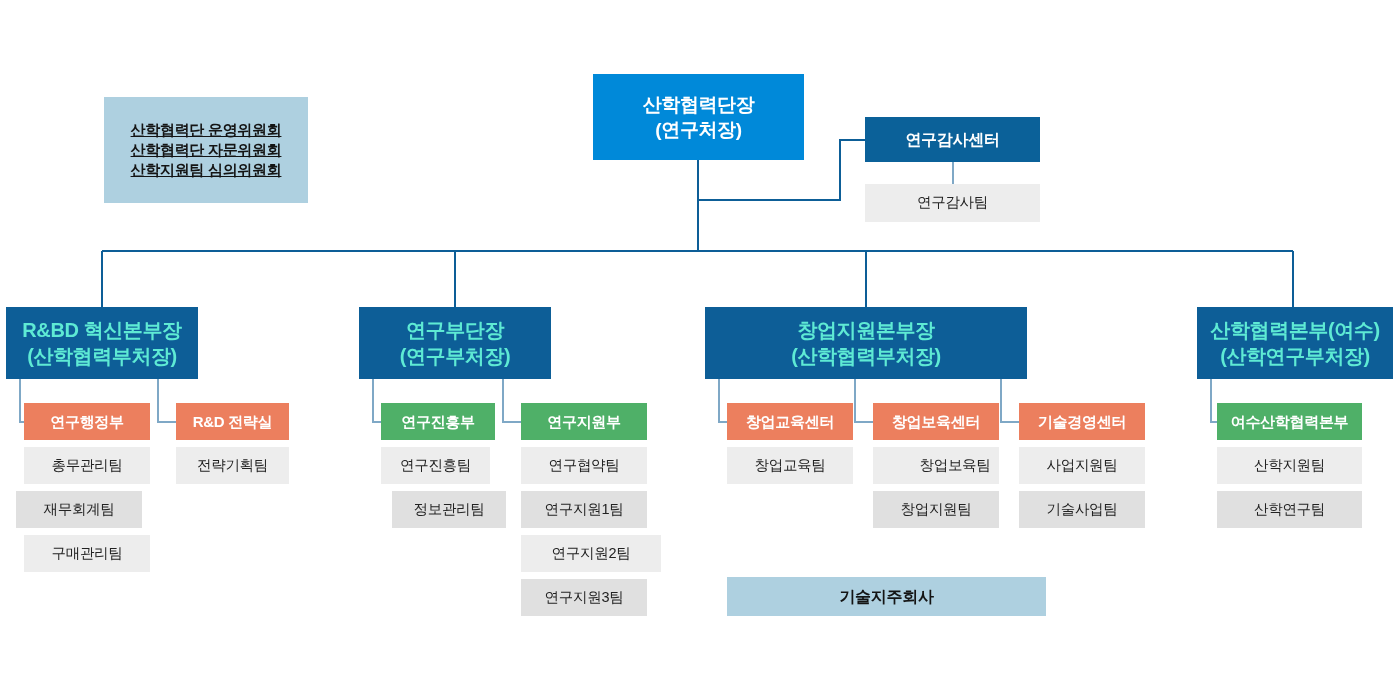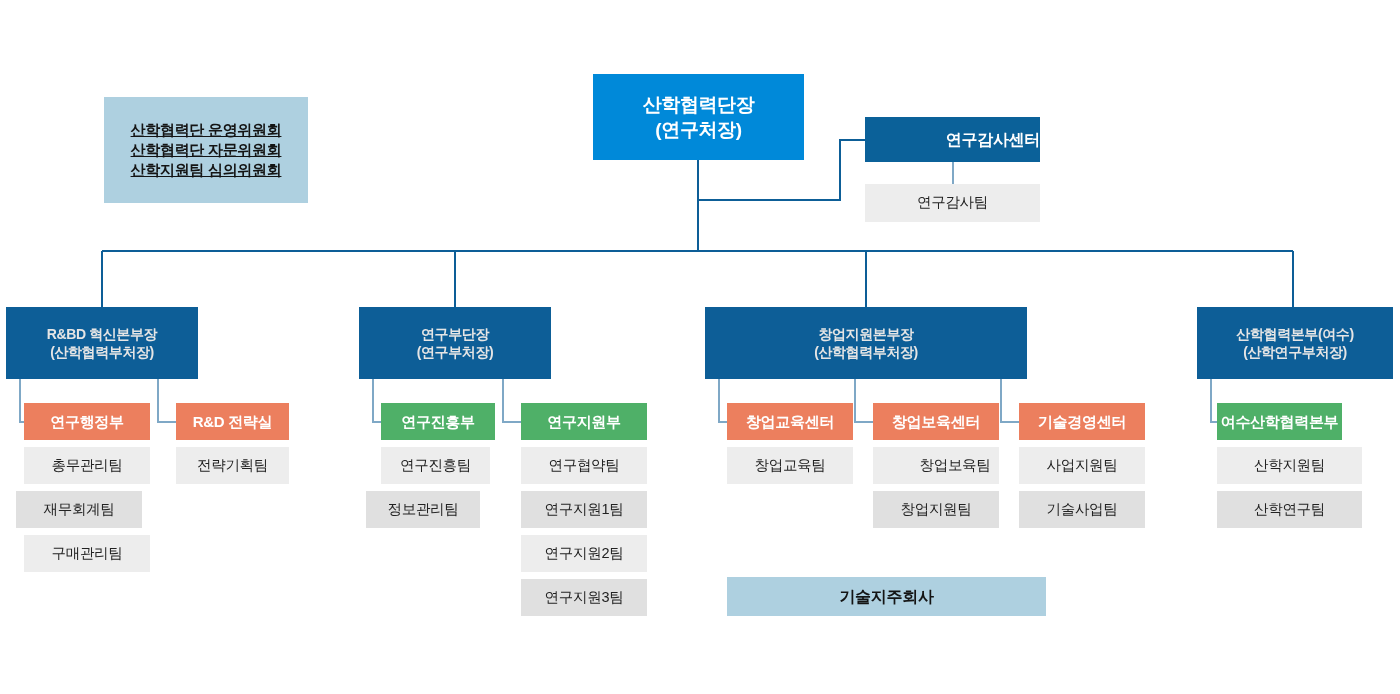--- a/index.html
+++ b/index.html
@@ -34,21 +34,21 @@
     flex-direction: column;
     align-items: center;
     justify-content: center;
     text-align: center;
     line-height: 1.32;
     white-space: nowrap;
   }
   
   .n-top      { background: #0089d9; color: #ffffff; font-weight: bold; font-size: 19px; letter-spacing: -0.4px; }
   .n-audit    { background: #0b6199; color: #ffffff; font-weight: bold; font-size: 16px; letter-spacing: -0.3px; }
-  .n-div      { background: #0d5e97; color: #e5e5e5; font-weight: bold; font-size: 14px; letter-spacing: -0.4px; }
+  .n-div      { background: #0d5e97; color: #5eead4; font-weight: bold; font-size: 20px; letter-spacing: -0.4px; }
   .n-info     { background: #aed0e0; color: #141414; font-weight: bold; font-size: 15px; letter-spacing: -0.3px; }
   .n-info-lg  { background: #aed0e0; color: #141414; font-weight: bold; font-size: 16px; letter-spacing: -0.3px; }
   .n-orange   { background: #ec7f5e; color: #ffffff; font-weight: bold; font-size: 15px; letter-spacing: -0.3px; }
   .n-green    { background: #4fb068; color: #ffffff; font-weight: bold; font-size: 15px; letter-spacing: -0.3px; }
   .n-team     { color: #222222; font-weight: normal; font-size: 14.5px; letter-spacing: -0.3px; }
   .n-team.odd { background: #ededed; }
   .n-team.even{ background: #e0e0e0; }
 
   .line1, .line2, .line3 { display: block; }
 </style>
@@ -81,21 +81,21 @@
     <span class="line2">(연구처장)</span>
   </div>
 
   <div class="node n-info" id="committees-left" style="left: 104px; top: 97px; width: 204px; height: 106px; text-decoration: underline;">
     <span class="line1">산학협력단 운영위원회</span>
     <span class="line2">산학협력단 자문위원회</span>
     <span class="line3">산학지원팀 심의위원회</span>
   </div>
 
 
-  <div class="node n-audit" id="audit-header" style="left: 865px; top: 117px; width: 175px; height: 45px; align-items: flex-end;">
+  <div class="node n-audit" id="audit-header" style="left: 865px; top: 117px; width: 175px; height: 45px;">
     <span>연구감사센터</span>
   </div>
   <div class="node n-team odd" id="audit-team" style="left: 865px; top: 184px; width: 175px; height: 38px;">
     <span>연구감사팀</span>
   </div>
 
   <div class="node n-info-lg" id="holding-box" style="left: 727px; top: 577px; width: 319px; height: 39px;">
     <span>기술지주회사</span>
   </div>
 
@@ -125,33 +125,33 @@
       <div class="node n-div" style="left: 359px; top: 307px; width: 192px; height: 72px;">
         <span class="line1">연구부단장</span>
         <span class="line2">(연구부처장)</span>
       </div>
       <div class="node n-green" style="left: 381px; top: 403px; width: 114px; height: 37px;">
         <span>연구진흥부</span>
       </div>
       <div class="node n-team odd" style="left: 381px; top: 447px; width: 109px; height: 37px;">
         <span>연구진흥팀</span>
       </div>
-      <div class="node n-team even" style="left: 366px; top: 491px; width: 114px; height: 37px;">
+      <div class="node n-team even" style="left: 392px; top: 491px; width: 114px; height: 37px;">
         <span>정보관리팀</span>
       </div>
       <div class="node n-green" style="left: 521px; top: 403px; width: 126px; height: 37px;">
         <span>연구지원부</span>
       </div>
       <div class="node n-team odd" style="left: 521px; top: 447px; width: 126px; height: 37px;">
         <span>연구협약팀</span>
       </div>
       <div class="node n-team even" style="left: 521px; top: 491px; width: 126px; height: 37px;">
         <span>연구지원1팀</span>
       </div>
-      <div class="node n-team odd" style="left: 521px; top: 535px; width: 126px; height: 37px;">
+      <div class="node n-team odd" style="left: 521px; top: 535px; width: 140px; height: 37px;">
         <span>연구지원2팀</span>
       </div>
       <div class="node n-team even" style="left: 521px; top: 579px; width: 126px; height: 37px;">
         <span>연구지원3팀</span>
       </div>
       <div class="node n-div" style="left: 705px; top: 307px; width: 322px; height: 72px;">
         <span class="line1">창업지원본부장</span>
         <span class="line2">(산학협력부처장)</span>
       </div>
       <div class="node n-orange" style="left: 727px; top: 403px; width: 126px; height: 37px;">
@@ -175,21 +175,21 @@
       <div class="node n-team odd" style="left: 1019px; top: 447px; width: 126px; height: 37px;">
         <span>사업지원팀</span>
       </div>
       <div class="node n-team even" style="left: 1019px; top: 491px; width: 126px; height: 37px; justify-content: center;">
         <span>기술사업팀</span>
       </div>
       <div class="node n-div" style="left: 1197px; top: 307px; width: 196px; height: 72px;">
         <span class="line1">산학협력본부(여수)</span>
         <span class="line2">(산학연구부처장)</span>
       </div>
-      <div class="node n-green" style="left: 1217px; top: 403px; width: 125px; height: 37px;">
+      <div class="node n-green" style="left: 1217px; top: 403px; width: 145px; height: 37px;">
         <span>여수산학협력본부</span>
       </div>
       <div class="node n-team odd" style="left: 1217px; top: 447px; width: 145px; height: 37px;">
         <span>산학지원팀</span>
       </div>
       <div class="node n-team even" style="left: 1217px; top: 491px; width: 145px; height: 37px;">
         <span>산학연구팀</span>
       </div>
     </div>
 

